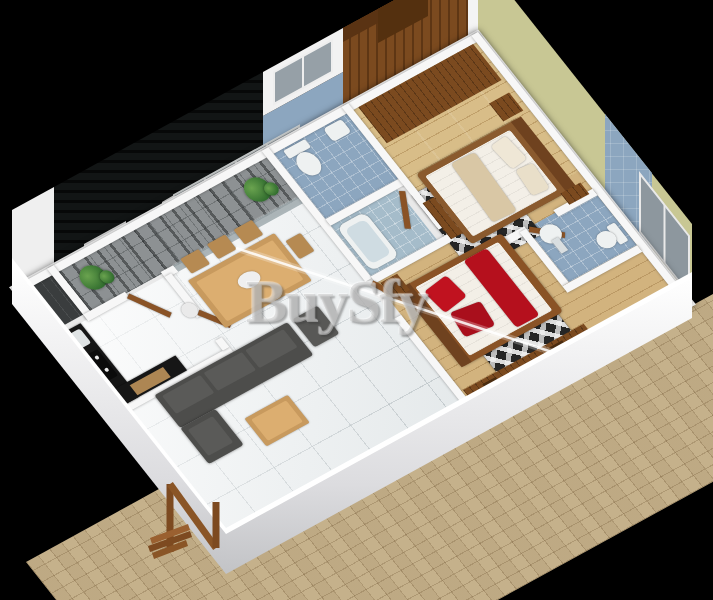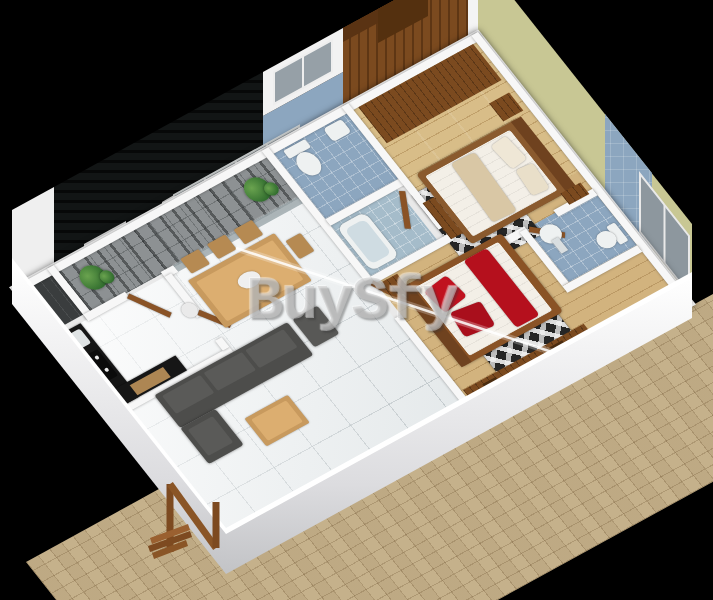--- a/index.html
+++ b/index.html
@@ -1,17 +1,17 @@
 <!DOCTYPE html>
 <html style="--paving: #c5b18b; --wallc: #f7f7f7; --olive: #c8c794; --blue: #8ca6bf; --blue2: #a5bcca; --wood: #d8bd88; --wood2: #d2b37e; --wooddark: #7b4a1f; --doorwood: #8a5326; --bedred: #c0121f; --bedred2: #a90f1c; --sofa: #4d4d4b; --tile: #eef1f2; --deck: #8d9193; --darkfloor: #3a3d3e; --counter: #161616; --furn: #c89a5e; --glass: #9aa2a6;"><head>
 <meta charset="utf-8">
 <style>
   html,body{margin:0;padding:0;background:#000;}
   #stage{position:relative;width:713px;height:600px;background:#000;overflow:hidden;
-         font-family:Liberation Mono, monospace;}
+         font-family:Liberation Serif, serif;}
   svg.layer{position:absolute;left:0;top:0;z-index:1;}
   #svg-front{z-index:3;}
   
   #plan-world{position:absolute;left:0;top:0;width:0;height:0;z-index:2;
       transform:matrix(0.832,-0.457,0.648,0.818,12,288);transform-origin:0 0;}
   .f{position:absolute;}
   .slab{background:#e9e9e9;box-shadow:0 0 6px rgba(0,0,0,.5);}
   .paving{background-color:var(--paving);
       background-image:
         repeating-linear-gradient(90deg, rgba(120,95,60,.30) 0 1px, transparent 1px 14px),

